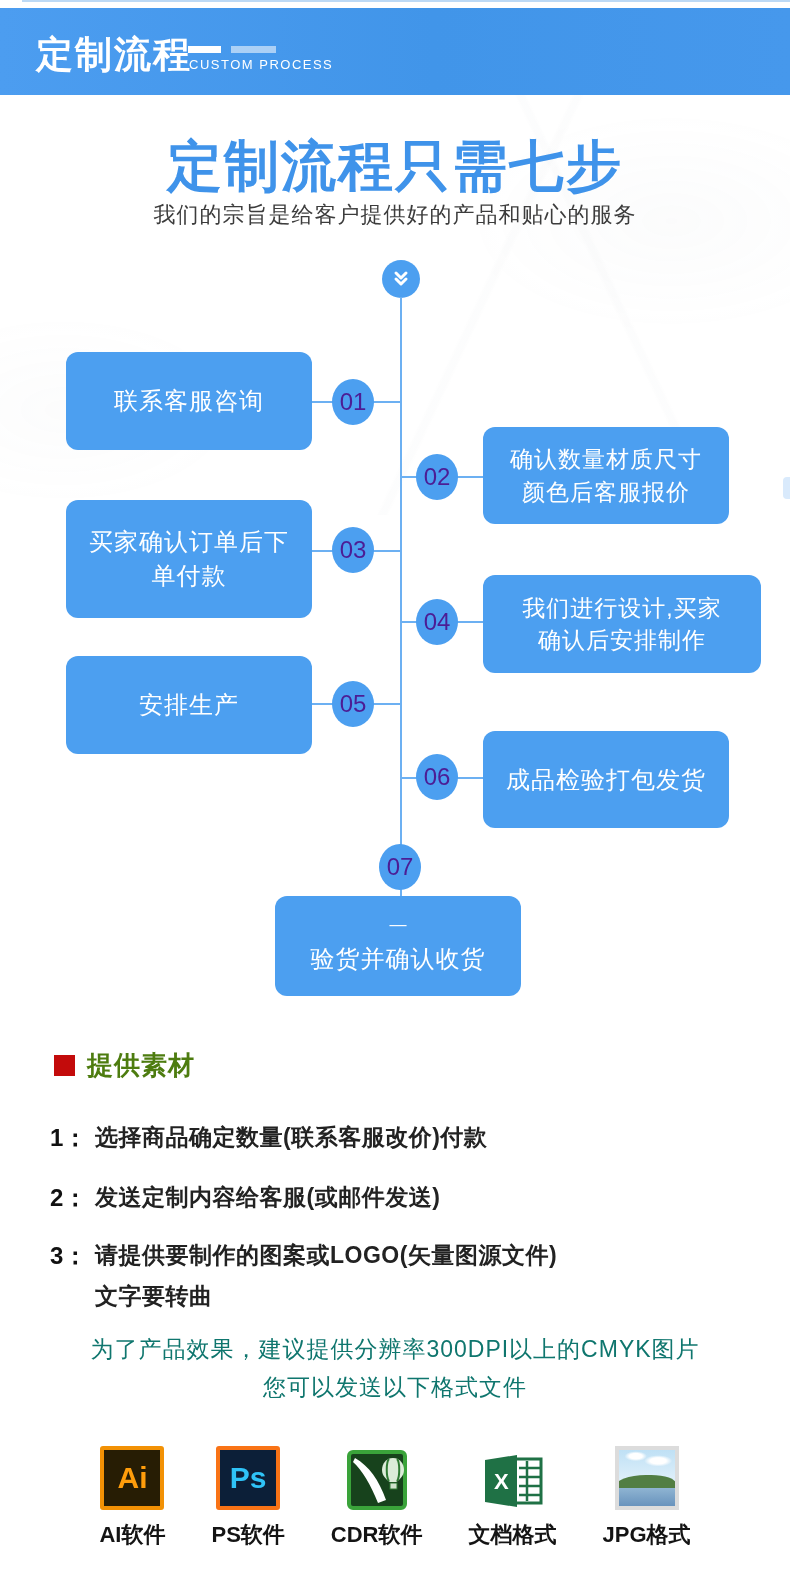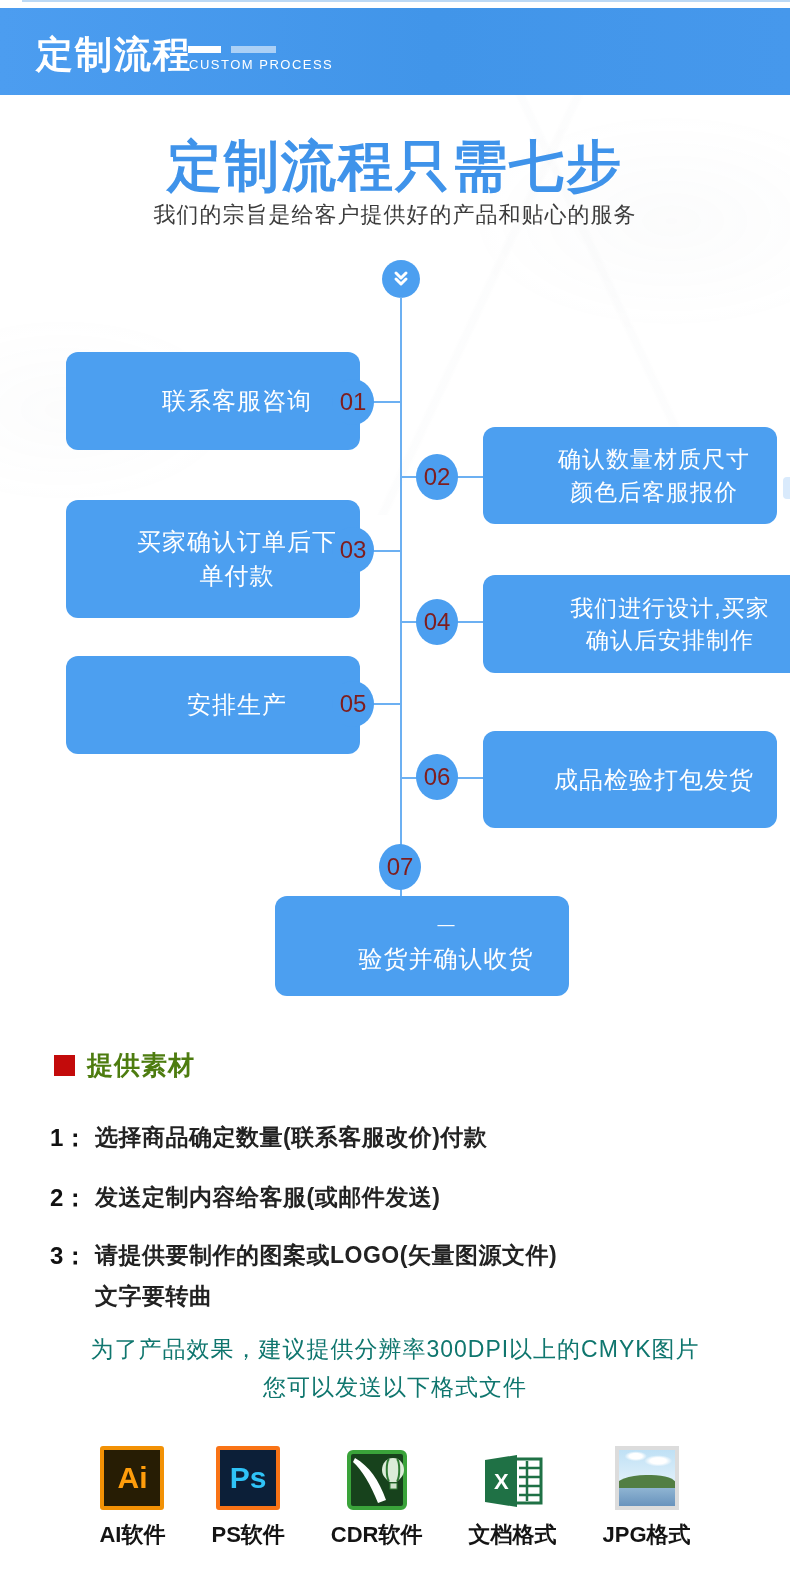--- a/index.html
+++ b/index.html
@@ -28,31 +28,31 @@
   
   .chev{position:absolute;left:382px;top:260px;width:38px;height:38px;border-radius:50%;
         background:#4c9ff0;display:flex;align-items:center;justify-content:center;}
   .spine{position:absolute;left:400px;top:297px;width:2px;height:599px;background:#6cb0f2;}
   .conn{position:absolute;height:2px;background:#6cb0f2;}
   .c1{left:312px;top:401px;width:89px;} .c2{left:401px;top:476px;width:82px;}
   .c3{left:312px;top:550px;width:89px;} .c4{left:401px;top:621px;width:82px;}
   .c5{left:312px;top:703px;width:89px;} .c6{left:401px;top:777px;width:82px;}
   .fbox{position:absolute;background:#4c9ff0;border-radius:12px;color:#fff;display:flex;
         flex-direction:column;justify-content:center;align-items:center;text-align:center;
-        font-size:24px;line-height:1.4;letter-spacing:1px;padding-left:48px;}
+        font-size:24px;line-height:1.4;letter-spacing:1px;}
   .fbox span{display:block;}
   .b1{left:66px;top:352px;width:246px;height:98px;}
   .b2{left:483px;top:427px;width:246px;height:97px;font-size:23px;}
   .b3{left:66px;top:500px;width:246px;height:118px;}
   .b4{left:483px;top:575px;width:278px;height:98px;font-size:23px;}
   .b5{left:66px;top:656px;width:246px;height:98px;}
   .b6{left:483px;top:731px;width:246px;height:97px;}
   .b7{left:275px;top:896px;width:246px;height:100px;}
   .b7 .dash{font-size:17px;line-height:1;margin-bottom:9px;letter-spacing:0;}
-  .fnum{position:absolute;width:42px;height:46px;border-radius:50%;background:#4c9ff0;color:#7f1d1d;
+  .fnum{position:absolute;width:42px;height:46px;border-radius:50%;background:#4c9ff0;color:#4c1d95;
         display:flex;align-items:center;justify-content:center;font-size:24px;}
   .n1{left:332px;top:379px;} .n2{left:416px;top:454px;} .n3{left:332px;top:527px;}
   .n4{left:416px;top:599px;} .n5{left:332px;top:681px;} .n6{left:416px;top:754px;}
   .n7{left:379px;top:844px;}
   .sliver{position:absolute;right:0;top:477px;width:7px;height:22px;background:#d9eafc;border-radius:4px 0 0 4px;}
   
   .mat-head{position:absolute;left:54px;top:1048px;display:flex;align-items:center;}
   .red-sq{width:21px;height:21px;background:#c30b0b;margin-right:12px;}
   .mat-head-label{font-size:26px;font-weight:bold;color:#4d7c0f;letter-spacing:1px;}
   .mat-item{position:absolute;left:50px;display:flex;}

